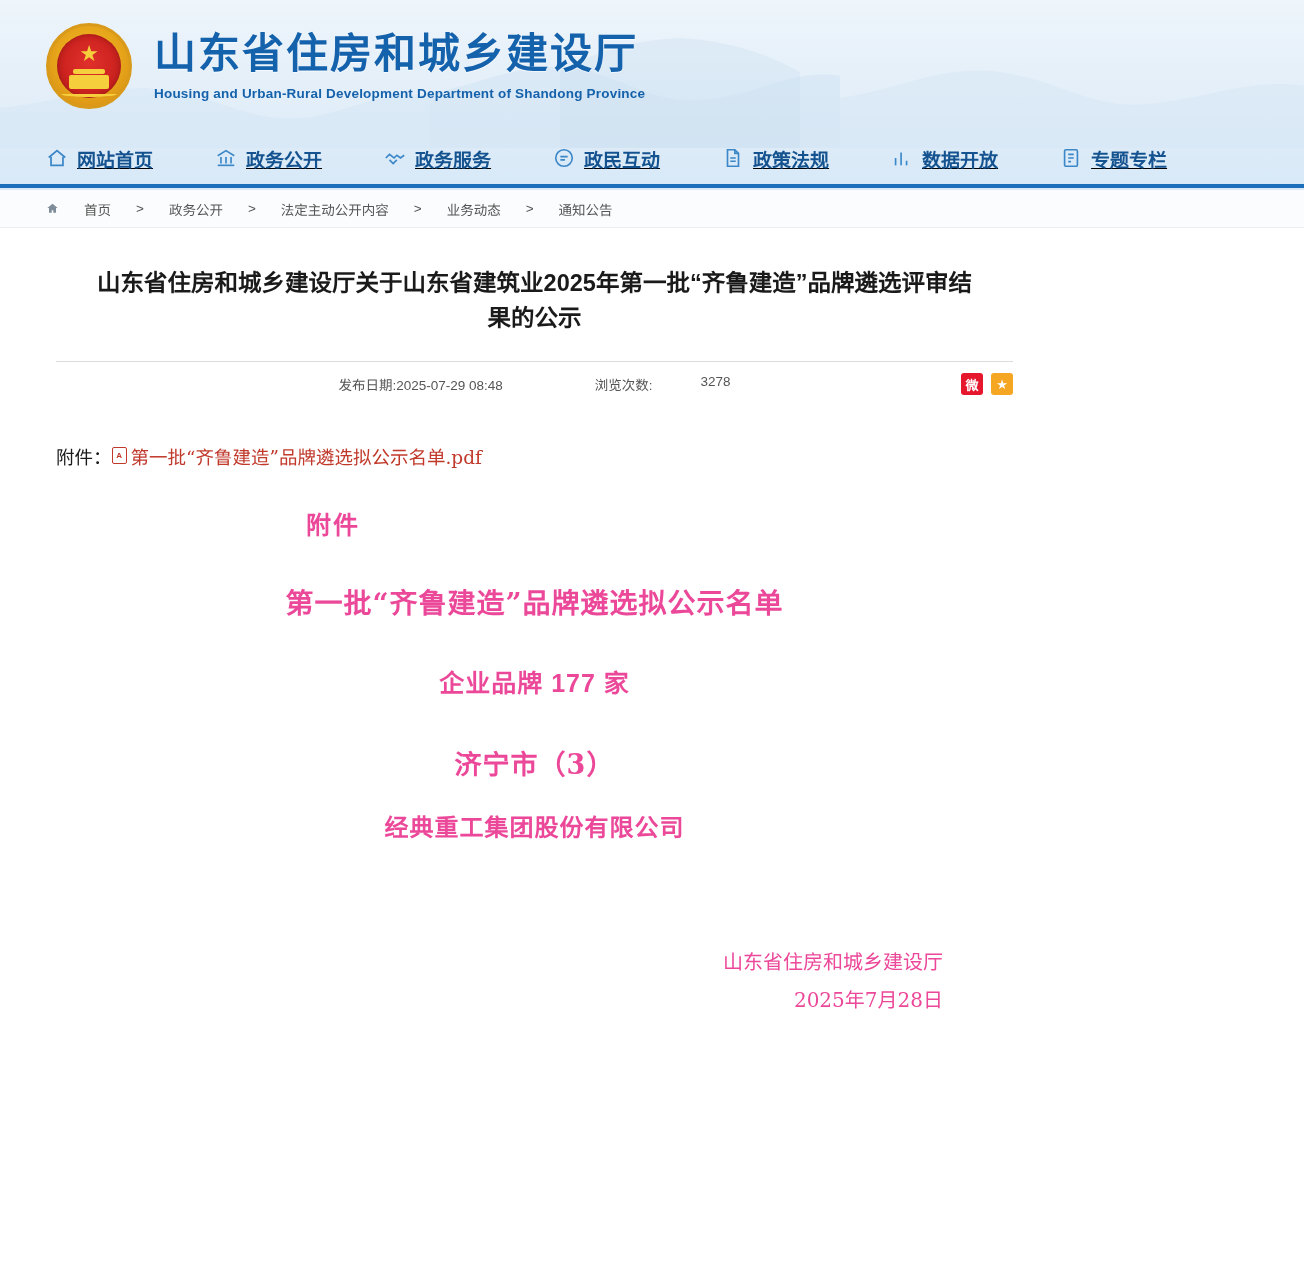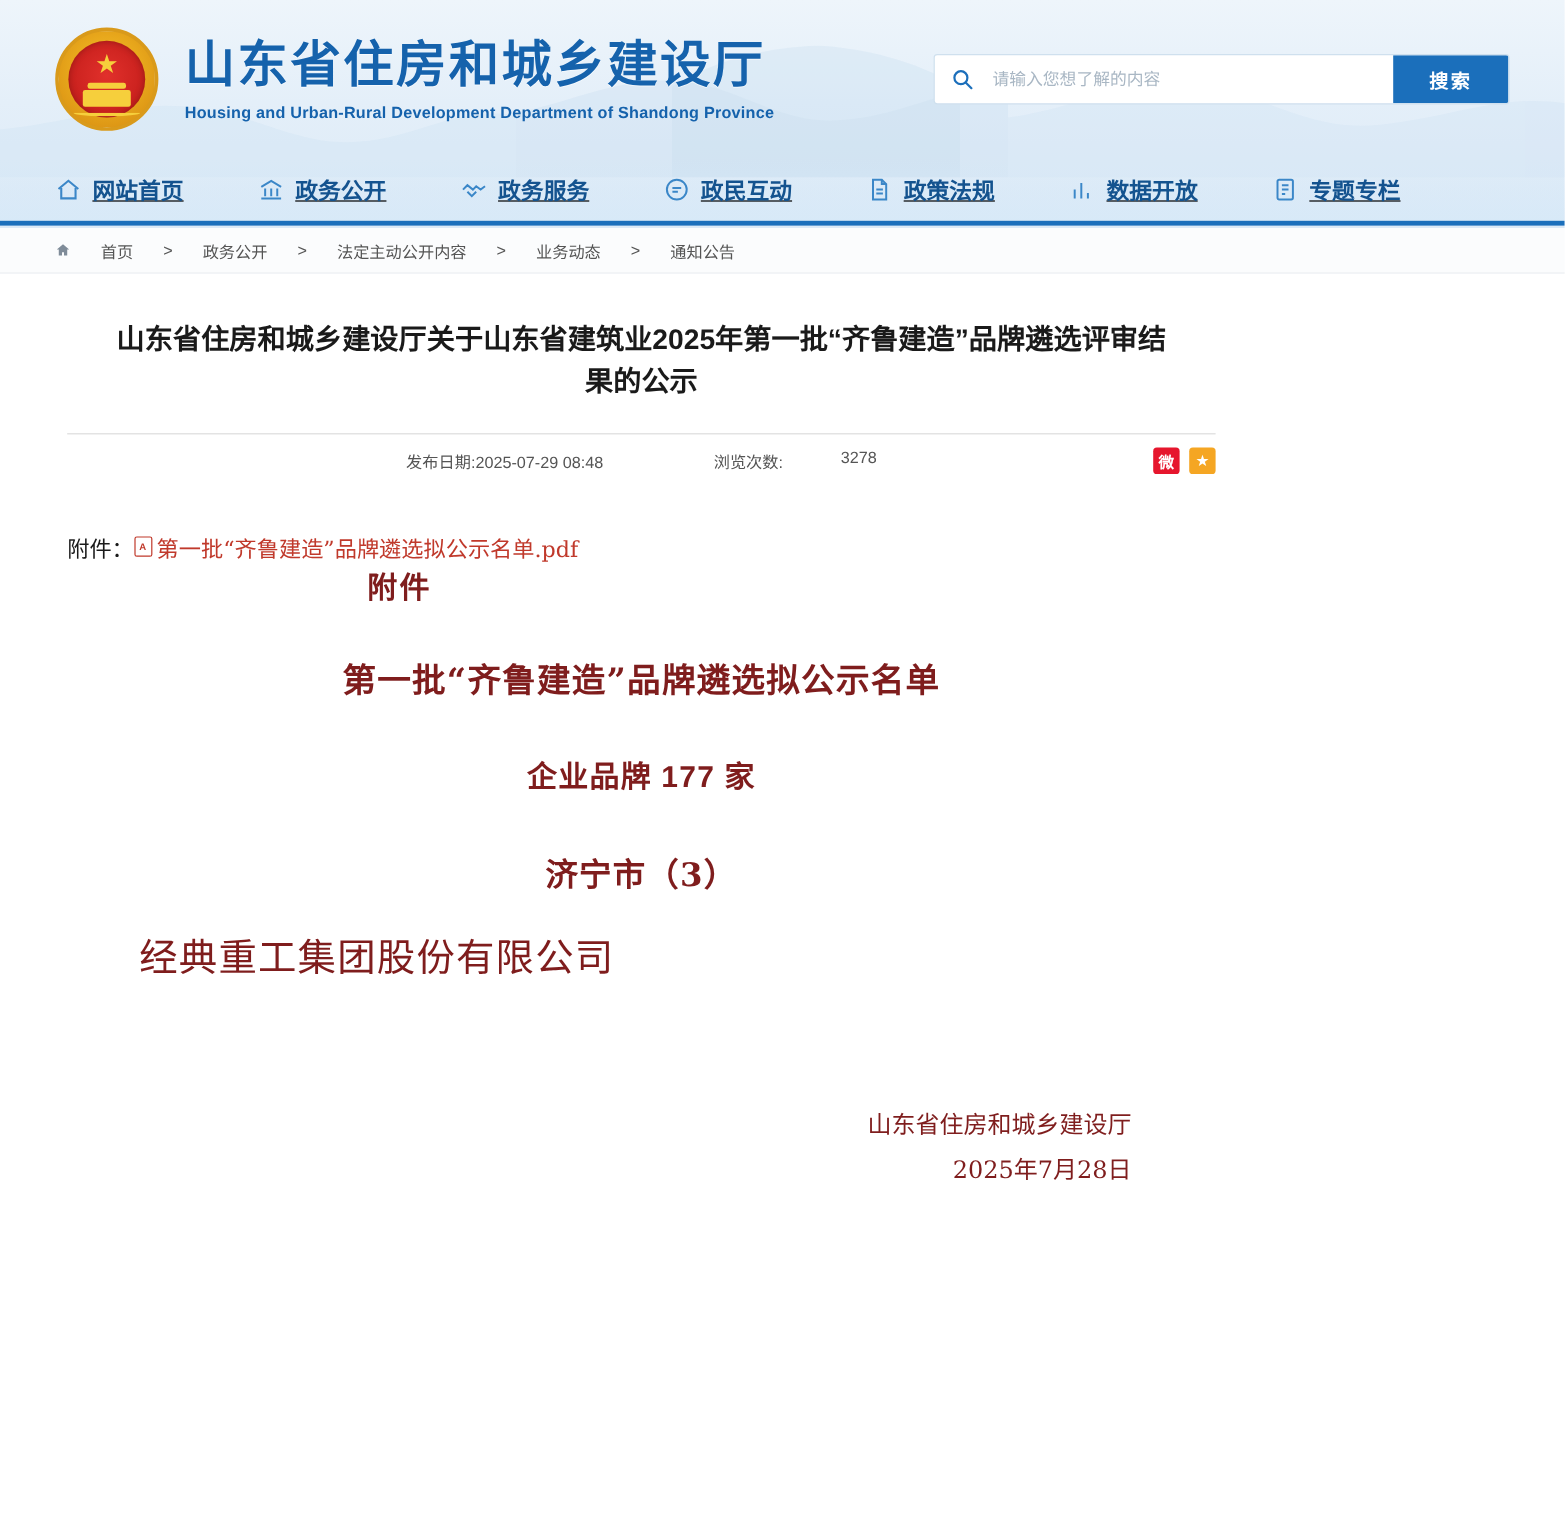--- a/index.html
+++ b/index.html
@@ -263,23 +263,24 @@
     font-size: 8px;
     line-height: 15px;
     text-align: center;
     color: #c0392b;
     font-weight: 700;
     font-family: "Liberation Sans", sans-serif;
   }
 
   
   .attach-doc {
+    margin-top: 36px;
     padding: 0 60px;
     font-family: "DejaVu Serif", "Liberation Serif", serif;
-    color: #7f1d1d;
+    color: #ec4899;
   }
   .ad-label {
     font-size: 25px;
     font-weight: 700;
     margin-left: 190px;
     letter-spacing: 2px;
   }
   .ad-title {
     margin-top: 40px;
     text-align: center;
@@ -297,23 +298,23 @@
   }
   .ad-city {
     margin-top: 44px;
     text-align: center;
     font-size: 27px;
     font-weight: 700;
     letter-spacing: 1px;
   }
   .ad-company {
     margin-top: 26px;
-    text-align: left;
-    font-size: 32px;
-    font-weight: 400;
+    text-align: center;
+    font-size: 24px;
+    font-weight: 700;
     letter-spacing: 1px;
   }
   .ad-signature {
     margin-top: 100px;
     text-align: right;
     font-size: 20px;
     line-height: 1.9;
     padding-right: 10px;
     font-family: "DejaVu Serif", "Liberation Serif", serif;
   }
@@ -338,30 +339,20 @@
       <div class="star">★</div>
       <div class="ears"></div>
       <div class="gate"></div>
     </div>
 
     <div class="site-title-wrap">
       <div class="site-title">山东省住房和城乡建设厅</div>
       <div class="site-subtitle">Housing and Urban-Rural Development Department of Shandong Province</div>
     </div>
 
-    <div class="search-box">
-      <span class="search-icon-wrap">
-        <svg width="20" height="20" viewBox="0 0 24 24" fill="none" stroke="currentColor" stroke-width="2.2">
-          <circle cx="10.5" cy="10.5" r="6.5"></circle>
-            <line x1="15.5" y1="15.5" x2="21" y2="21" stroke-linecap="round"></line>
-        </svg>
-      </span>
-      <input class="search-input" type="text" placeholder="请输入您想了解的内容" style="">
-      <button class="search-button">搜索</button>
-    </div>
   </div>
 
   <div class="nav">
 
     <div class="nav-item">
       <span class="nav-ico">
         <svg width="22" height="22" viewBox="0 0 24 24" fill="none" stroke="currentColor" stroke-width="1.9">
           <path d="M3 11.5 12 4l9 7.5"></path>
             <path d="M5.5 10.5V20h13v-9.5"></path>
         </svg>

